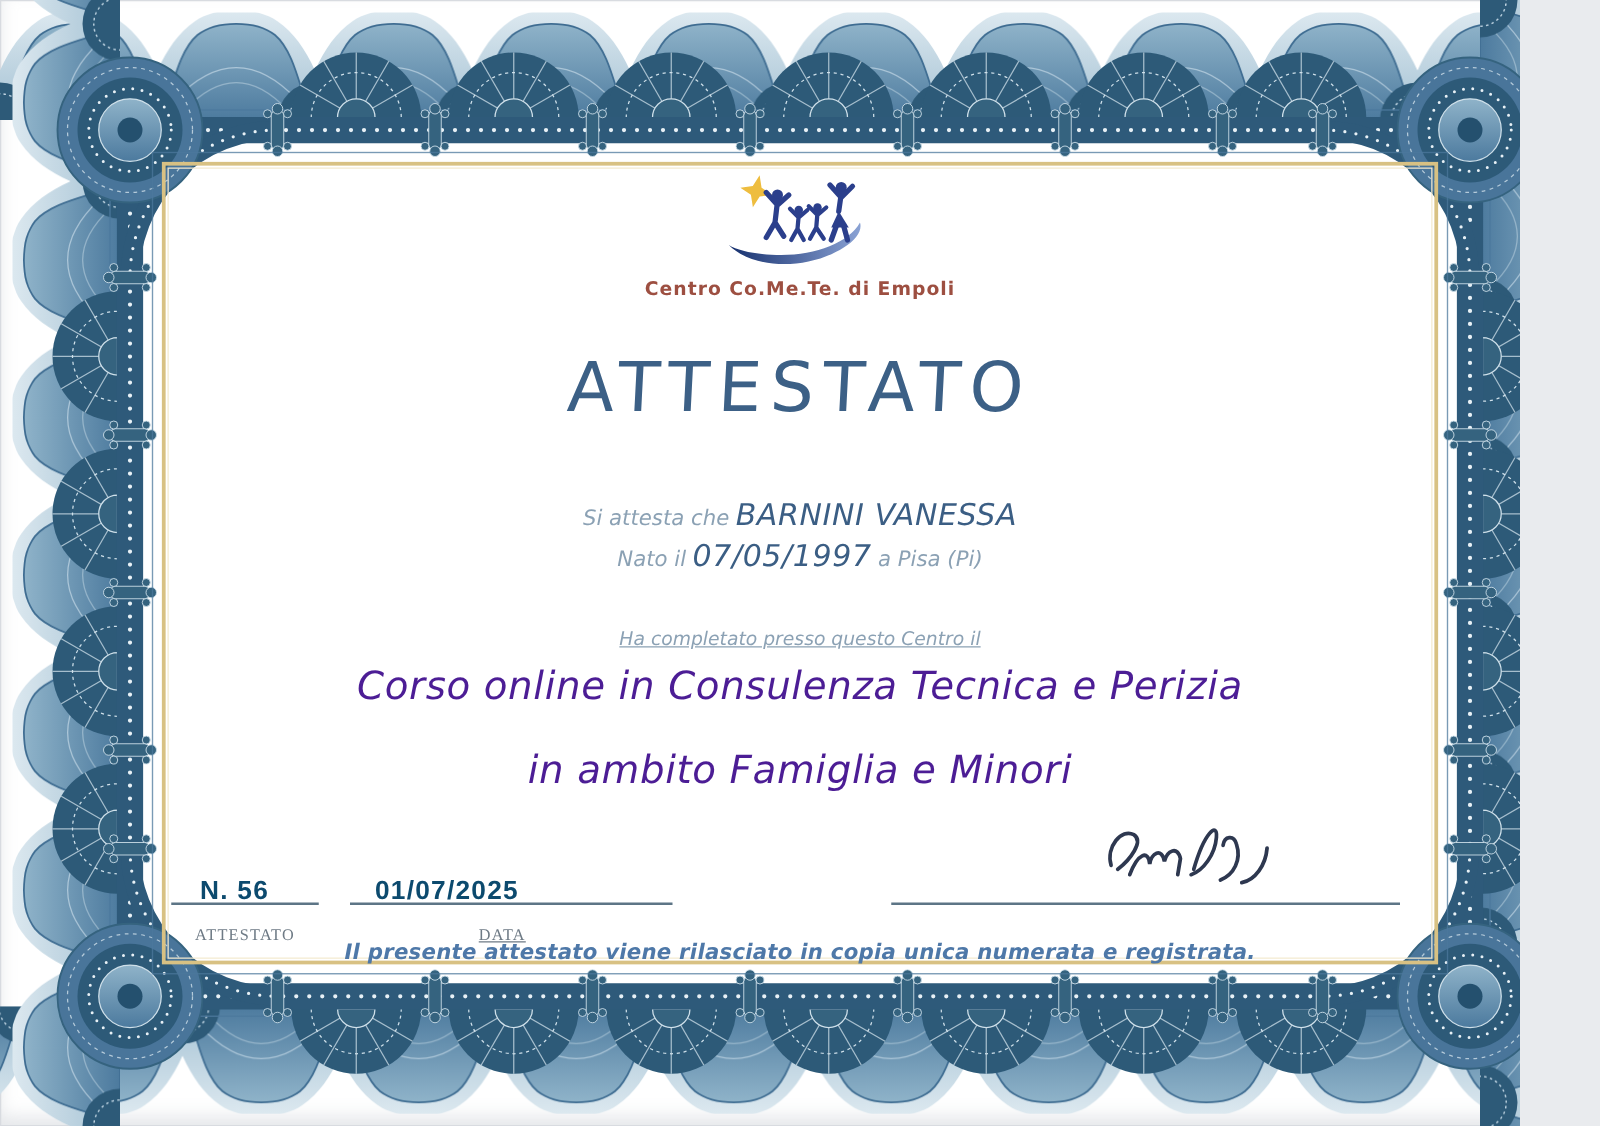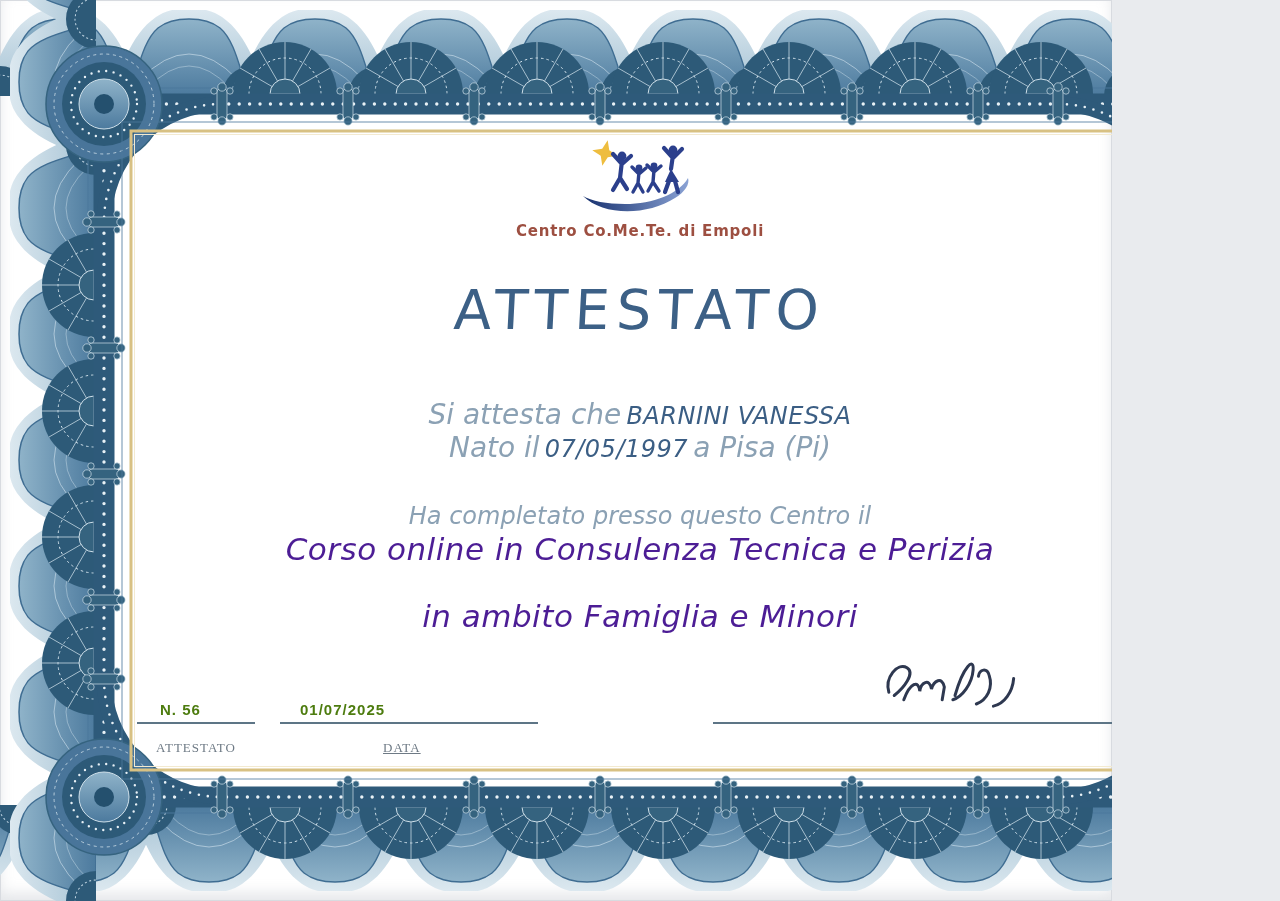--- a/index.html
+++ b/index.html
@@ -1,32 +1,32 @@
 <!DOCTYPE html>
 <html><head>
 <meta charset="utf-8">
 <style>
   html,body{margin:0;padding:0;background:#e9ebee;}
-  .page{position:relative;width:1112px;height:901px;background:#ffffff;overflow:hidden;
+  .page{position:relative;width:1216px;height:901px;background:#ffffff;overflow:hidden;
         font-family:"Liberation Sans",sans-serif;box-shadow:inset 0 0 0 1px #d8dbe0, inset 0 -8px 14px rgba(150,160,170,.25);}
   .abs{position:absolute;}
   .border-svg{position:absolute;left:0;top:0;z-index:1;}
   .content{position:absolute;left:0;top:0;width:1280px;height:901px;z-index:2;}
   .line{position:absolute;left:0;width:1280px;text-align:center;}
   .script{font-family:"DejaVu Sans",sans-serif;font-style:italic;}
   .brand-name{font-size:15px;font-weight:bold;letter-spacing:.8px;color:#9d4f41;
               font-family:"DejaVu Sans",sans-serif;}
   .accreditation{font-size:13.5px;color:#53739a;font-family:"DejaVu Sans",sans-serif;}
   .big-title{font-size:55px;letter-spacing:7px;color:#3c6086;transform:skewX(-3deg);
              font-family:"DejaVu Sans",sans-serif;}
-  .light{color:#8ba1b4;font-size:28px;}
+  .light{color:#8ba1b4;font-size:17px;}
   .strong{color:#3b5e84;font-weight:normal;font-size:24px;letter-spacing:.5px;}
-  .completed{color:#8ba1b4;font-size:24px;}
+  .completed{color:#8ba1b4;font-size:15px;text-decoration:underline;}
   .course{color:#4c1d95;font-size:31px;letter-spacing:.5px;}
-  .num{font-size:15px;font-weight:bold;color:#4d7c0f;letter-spacing:1px;}
+  .num{font-size:21px;font-weight:bold;color:#0c4a6e;letter-spacing:1px;}
   .rule{position:absolute;height:2px;background:#5d7586;top:722px;}
   .slabel{position:absolute;top:740px;font-family:"Liberation Serif",serif;font-size:13px;
           color:#6e7a85;letter-spacing:1px;}
   .note{font-size:17px;font-weight:bold;color:#4e78a8;letter-spacing:.2px;}
 </style>
 </head>
 <body>
 
 <div class="page">
 
@@ -234,14 +234,15 @@
     <div class="rule" style="left:137px;width:118px;"></div>
     <div class="rule" style="left:280px;width:258px;"></div>
     <div class="rule" style="left:713px;width:407px;"></div>
 
     <div class="abs num" style="left:160px;top:701px;">N.  56</div>
     <div class="abs num" style="left:300px;top:701px;">01/07/2025</div>
 
     <div class="slabel" style="left:137px;width:118px;text-align:center;">ATTESTATO</div>
     <div class="slabel" style="left:383px;text-decoration:underline;">DATA</div>
 
+    <div class="line script note" style="top:752px;">Il presente attestato viene rilasciato in copia unica numerata e registrata.</div>
   </div>
 </div>
 
 </body></html>

